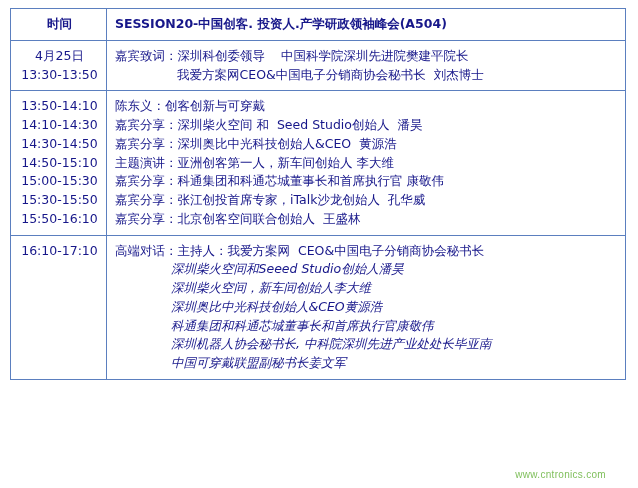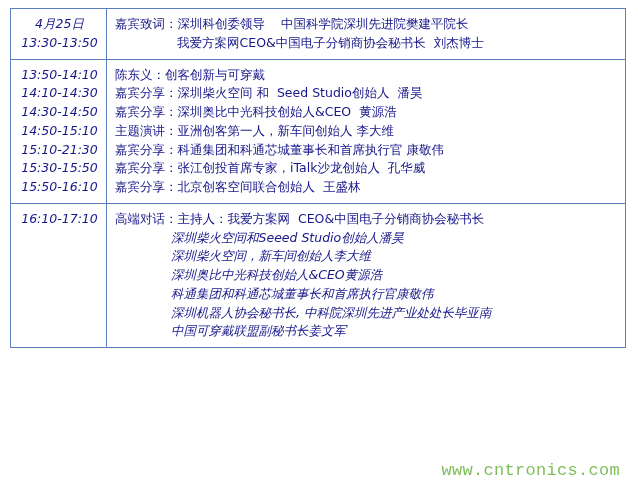--- a/index.html
+++ b/index.html
@@ -45,61 +45,65 @@
   }
   tr.header-row td.time-col {
     text-align: center;
   }
   .line {
     display: block;
     white-space: pre-wrap;
   }
   .indent-1 { padding-left: 62px; }
   .indent-2 { padding-left: 56px; font-style: italic; }
-  .time-stack .line { display: block; font-style: italic; }
+  .time-stack .line { display: block; }
   .watermark {
     position: absolute;
-    right: 18px;
+    right: 32px;
     bottom: 8px;
-    font-size: 17px;
+    font-size: 10px;
     color: #7fbf5b;
-    font-family: Liberation Mono, monospace;
+    font-family: Liberation Sans, sans-serif;
     letter-spacing: 0.3px;
   }
   .session-title {
     font-weight: bold;
   }
   .pad-small { padding-top: 4px; padding-bottom: 4px; }
 </style>
 </head>
 <body>
 
 <table id="schedule-table">
   <colgroup>
       <col style="width:96px">
       <col>
     </colgroup>
   <tbody>
+    <tr class="header-row">
+      <td class="time-col">时间</td>
+      <td class="session-title">SESSION20-中国创客. 投资人.产学研政领袖峰会(A504)</td>
+    </tr>
     <tr>
       <td class="time-col time-stack">
         <span class="line">4月25日</span>
         <span class="line">13:30-13:50</span>
       </td>
       <td>
         <span class="line">嘉宾致词：深圳科创委领导    中国科学院深圳先进院樊建平院长</span>
         <span class="line indent-1">我爱方案网CEO&amp;中国电子分销商协会秘书长  刘杰博士</span>
       </td>
     </tr>
     <tr>
       <td class="time-col time-stack">
         <span class="line">13:50-14:10</span>
         <span class="line">14:10-14:30</span>
         <span class="line">14:30-14:50</span>
         <span class="line">14:50-15:10</span>
-        <span class="line">15:10-21:30</span>
+        <span class="line">15:00-15:30</span>
         <span class="line">15:30-15:50</span>
         <span class="line">15:50-16:10</span>
       </td>
       <td>
         <span class="line">陈东义：创客创新与可穿戴</span>
         <span class="line">嘉宾分享：深圳柴火空间 和  Seed Studio创始人  潘昊</span>
         <span class="line">嘉宾分享：深圳奥比中光科技创始人&amp;CEO  黄源浩</span>
         <span class="line">主题演讲：亚洲创客第一人，新车间创始人 李大维</span>
         <span class="line">嘉宾分享：科通集团和科通芯城董事长和首席执行官 康敬伟</span>
         <span class="line">嘉宾分享：张江创投首席专家，iTalk沙龙创始人  孔华威</span>

